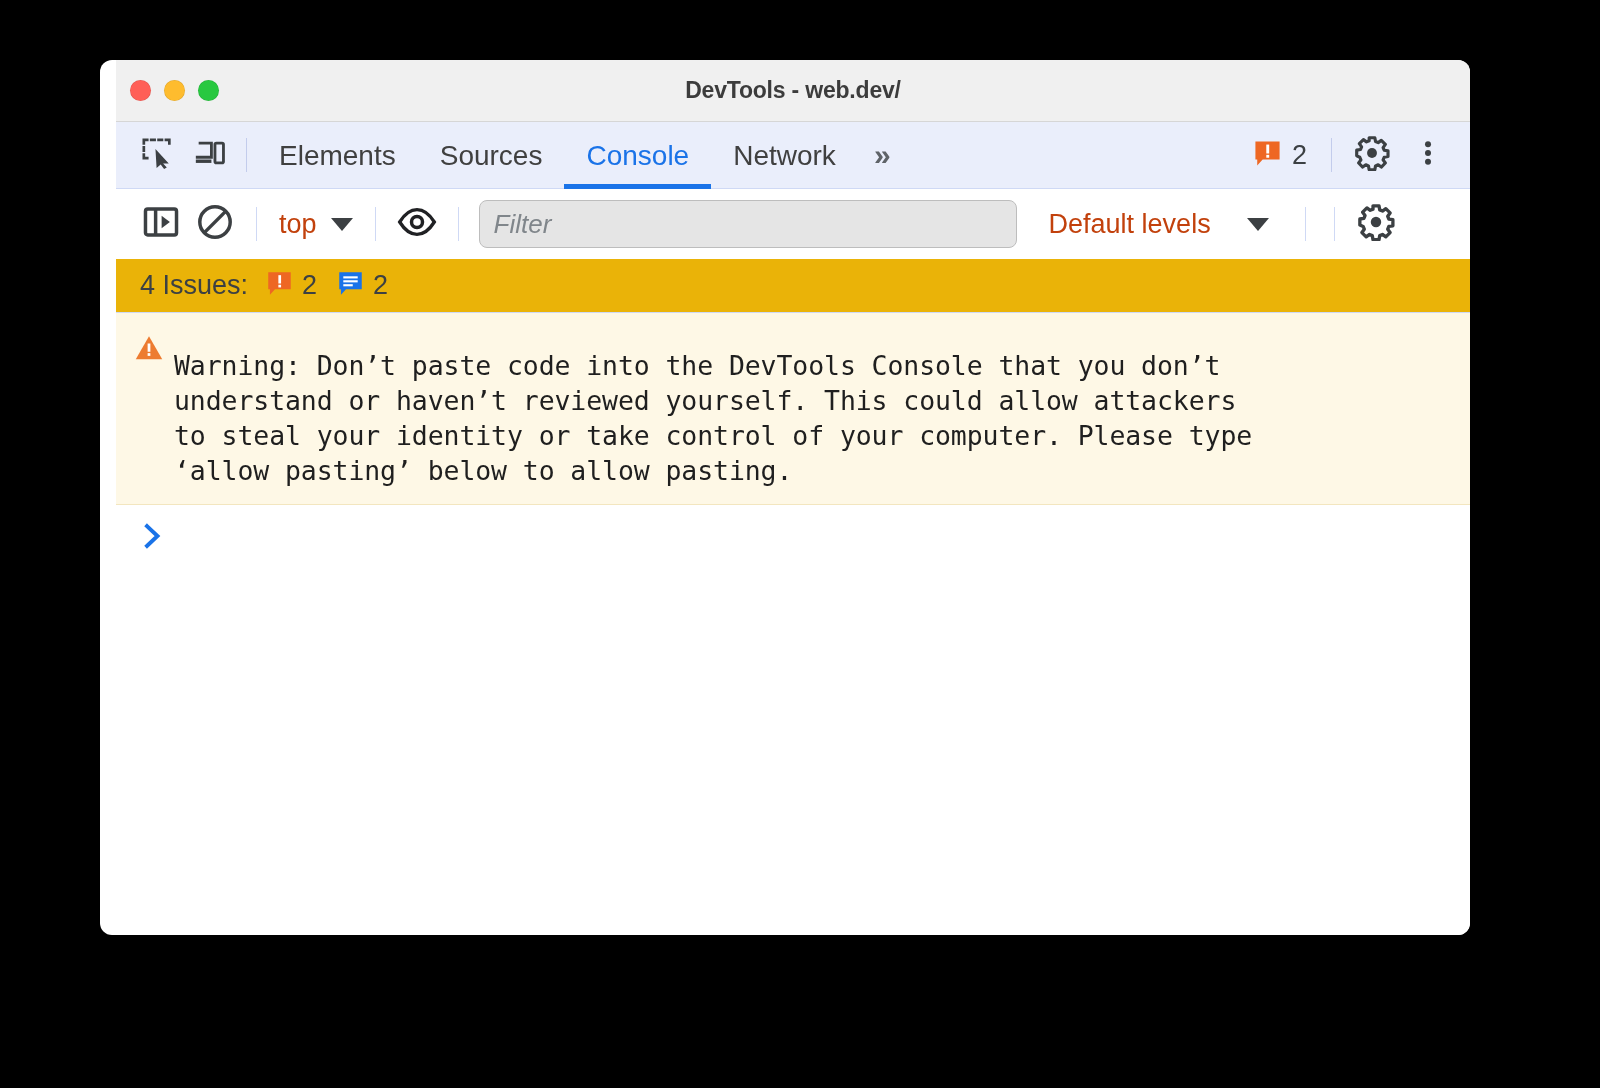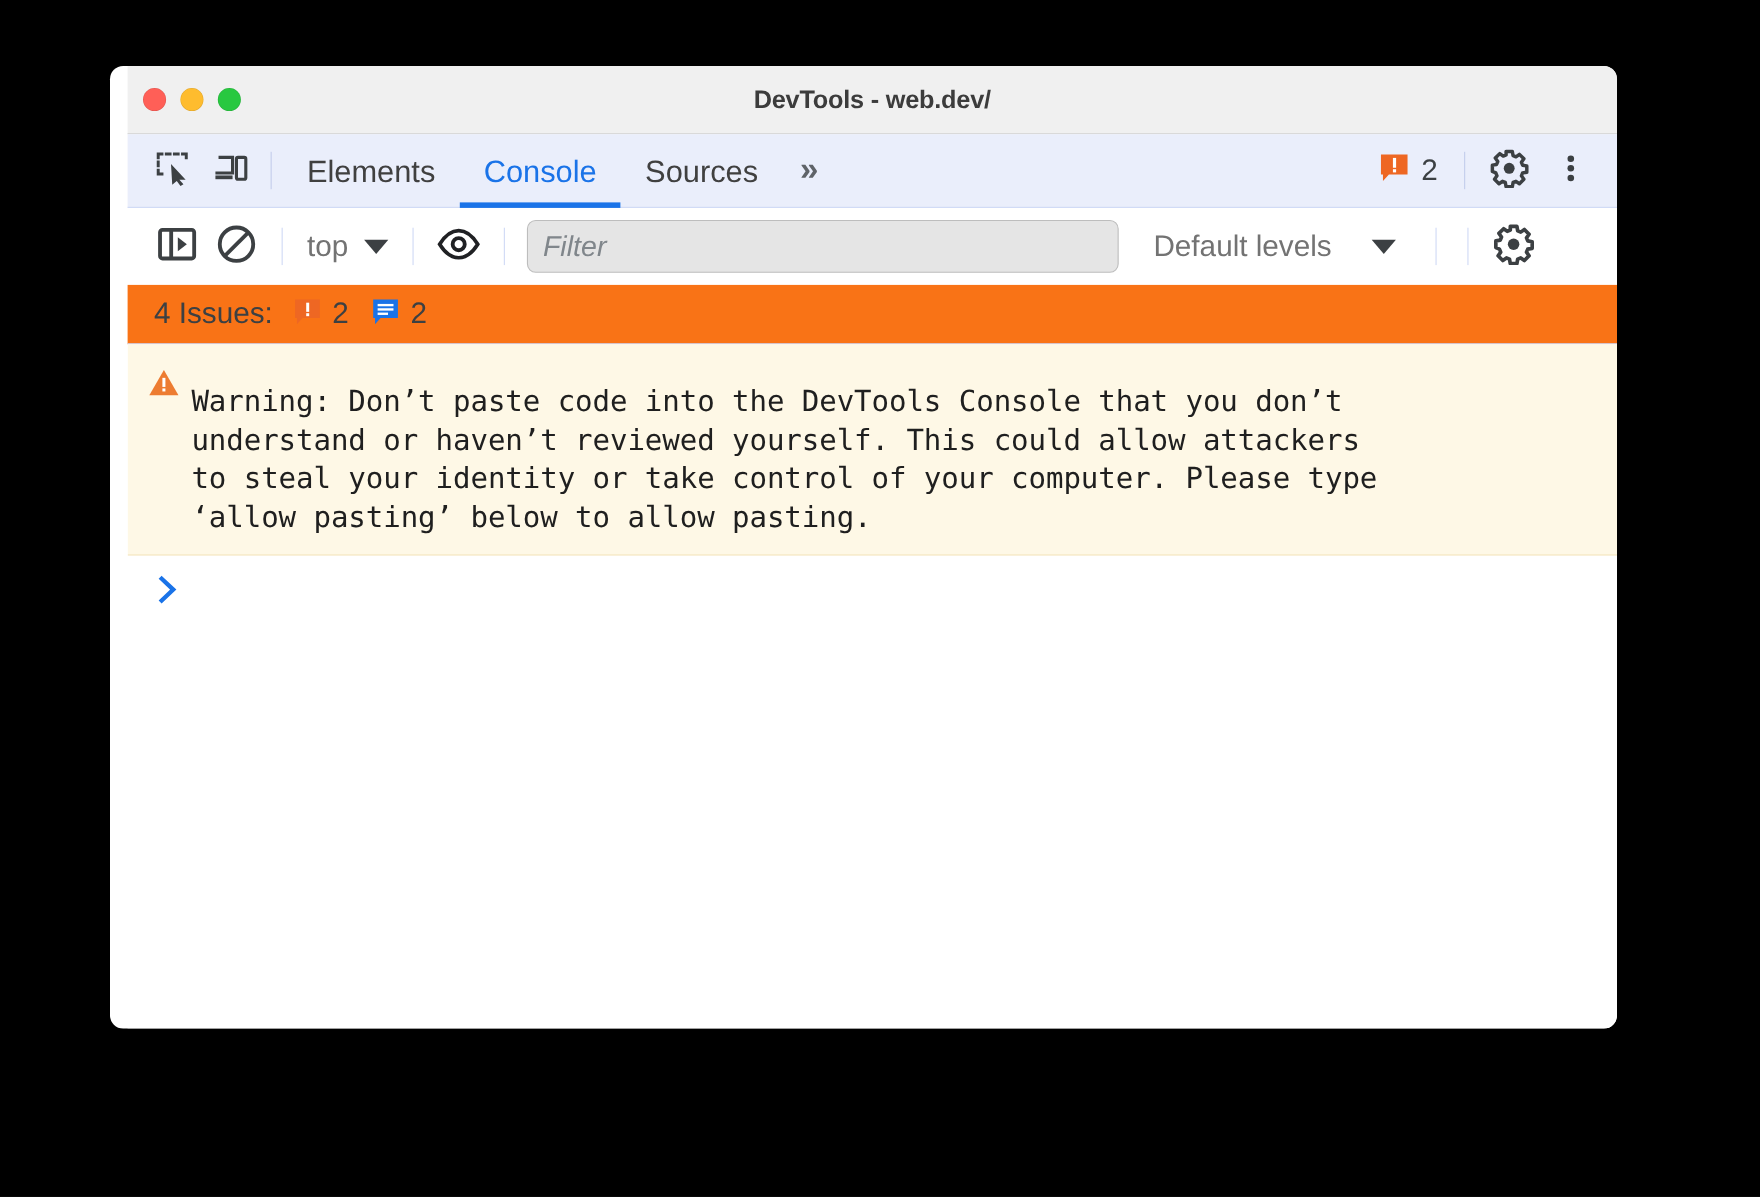--- a/index.html
+++ b/index.html
@@ -151,21 +151,21 @@
     width: 1px;
     height: 34px;
     background: #cfd9f5;
     margin: 0 14px;
   }
   .ct-dropdown {
     display: flex;
     align-items: center;
     gap: 14px;
     font-size: 27px;
-    color: #737373;
+    color: #c2410c;
     cursor: pointer;
     padding: 0 8px;
     white-space: nowrap;
   }
   .caret {
     width: 0; height: 0;
     border-left: 11px solid transparent;
     border-right: 11px solid transparent;
     border-top: 13px solid #3c4043;
   }
@@ -182,21 +182,21 @@
     margin-left: 6px;
     outline: none;
     font-style: italic;
   }
   #filter-input::placeholder { color: #80868b; }
 
   
   #issues-bar {
     height: 54px;
     flex: 0 0 54px;
-    background: #f97316;
+    background: #eab308;
     border-bottom: 1px solid #cfd9f5;
     display: flex;
     align-items: center;
     padding: 0 0 0 24px;
     gap: 0;
   }
   #issues-label {
     font-size: 27px;
     color: #3c4043;
     margin-right: 18px;
@@ -291,22 +291,23 @@
             <rect x="15.5" y="5" width="6" height="14" rx="1"></rect>
           </g>
           <rect x="2" y="16.6" width="11" height="2.4" fill="#3c4043"></rect>
         </svg>
       </span>
     </div>
 
     <div class="tb-sep"></div>
 
     <div class="panel-tab">Elements</div>
+    <div class="panel-tab">Sources</div>
     <div class="panel-tab active">Console</div>
-    <div class="panel-tab">Sources</div>
+    <div class="panel-tab">Network</div>
 
     <div class="more-tabs">»</div>
 
     <div id="tabbar-right">
 
       <div class="warn-badge">
         <span>
           <svg width="29" height="29" viewBox="0 0 24 24">
             <path d="M2 2 h20 v15 H8 L3.5 22 V17 H2 Z" fill="#ee6723"></path>
             <rect x="11" y="4.6" width="2.4" height="7.4" fill="#ffffff"></rect>

